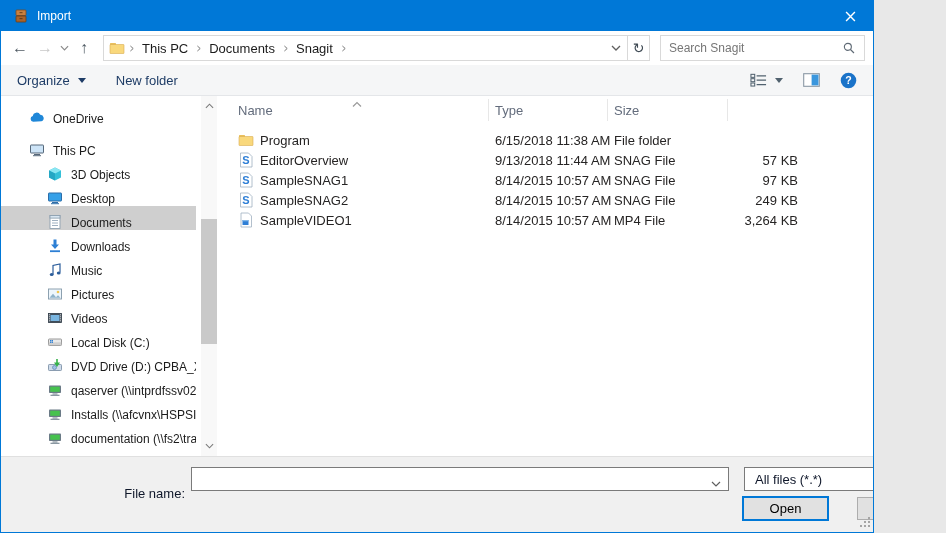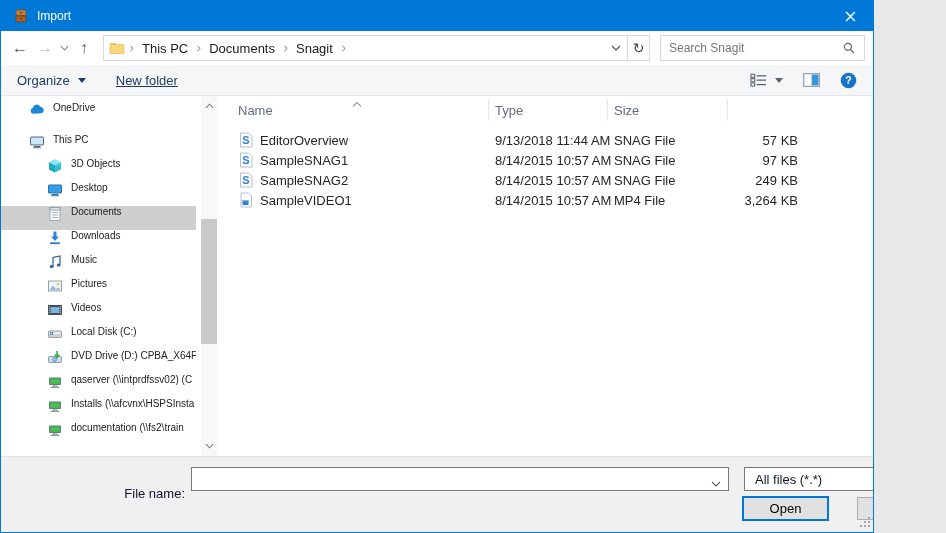--- a/index.html
+++ b/index.html
@@ -36,28 +36,28 @@
                display:flex; align-items:center; padding:0 8px; background:#fff; }
   .search-box input{ border:none; outline:none; flex:1; font:12px "Liberation Sans",sans-serif;
                      color:#444; min-width:0; background:transparent; }
   .search-box input::placeholder{ color:#767676; }
 
   
   .toolbar{ height:31px; background:#f5f6f7; border-bottom:1px solid #e4e6e9;
             display:flex; align-items:center; padding:0 16px; flex:none;
             font-size:13px; color:#1e3c66; }
   .tb-item{ display:flex; align-items:center; gap:8px; }
-  .newfolder{ margin-left:30px;text-decoration:underline; }
+  .newfolder{ margin-left:30px; }
   .tb-right{ margin-left:auto; display:flex; align-items:center; gap:20px; }
 
   
   .content{ flex:1; display:flex; min-height:0; position:relative; background:#fff; }
   .sidebar{ width:218px; flex:none; position:relative; padding-top:6px; overflow:hidden; }
-  .side-item{ height:24px; width:195px; display:flex; align-items:flex-start;
-              font-size:10px; color:#1b1b1b; padding-left:28px; white-space:nowrap; overflow:hidden; }
+  .side-item{ height:24px; width:195px; display:flex; align-items:flex-end;
+              font-size:12px; color:#1b1b1b; padding-left:28px; white-space:nowrap; overflow:hidden; }
   .side-item.child{ padding-left:46px; }
   .side-item.selected{ background:#cfcfcf; }
   .side-gap{ height:8px; }
   .sicon{ width:17px; height:16px; flex:none; margin-right:7px; display:inline-flex; }
 
   .side-scrollbar{ position:absolute; top:0; right:2px; width:16px; height:100%;
                    background:#f8f8f8; }
   .sb-arrow{ position:absolute; left:0; width:16px; height:16px; display:flex;
              align-items:center; justify-content:center; }
   .sb-up{ top:2px; } .sb-down{ bottom:2px; }
@@ -423,20 +423,34 @@
           </span>
         <span class="hcell">
             <span>Size</span>
           </span>
       </div>
       <div class="rows" id="rows">
           <div class="row">
             <span class="cell-name">
               <span class="ficon">
                 <svg viewBox="0 0 16 16" width="16" height="16">
+                  <rect x="1" y="3" width="6" height="3" rx="0.5" fill="#eac05e"></rect>
+                  <rect x="1" y="4.5" width="14" height="9" rx="0.5" fill="#f9d87c" stroke="#d9ad52" stroke-width="0.6"></rect>
+                </svg>
+              </span>
+              <span>Program</span>
+            </span>
+            <span class="cell">6/15/2018 11:38 AM</span>
+            <span class="cell">File folder</span>
+            <span class="cell-size"></span>
+          </div>
+          <div class="row">
+            <span class="cell-name">
+              <span class="ficon">
+                <svg viewBox="0 0 16 16" width="16" height="16">
                   <path d="M2.5 1h8L14 4.5V15H2.5z" fill="#fff" stroke="#9fb0c0" stroke-width="0.8"></path>
                   <text x="8" y="12.2" font-size="11" font-weight="bold" fill="#2f7fd6" text-anchor="middle" font-family="Liberation Sans,sans-serif">S</text>
                 </svg>
               </span>
               <span>EditorOverview</span>
             </span>
             <span class="cell">9/13/2018 11:44 AM</span>
             <span class="cell">SNAG File</span>
             <span class="cell-size">57 KB</span>
           </div>

